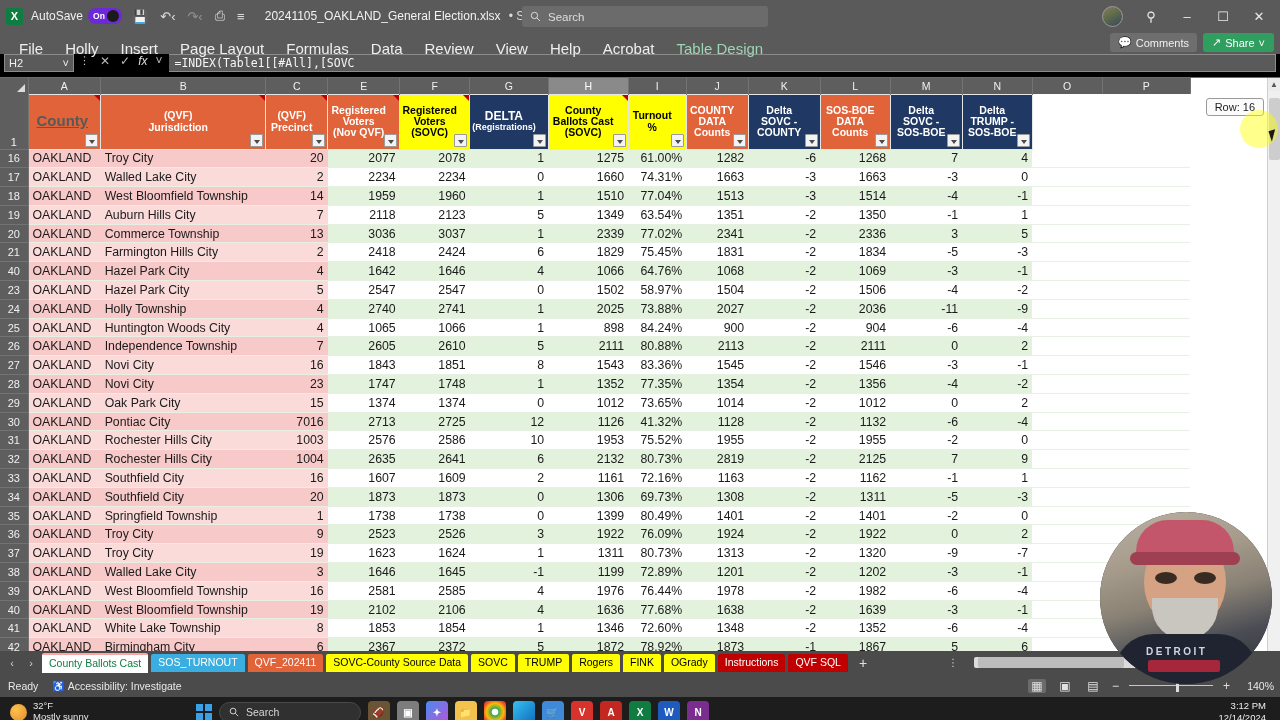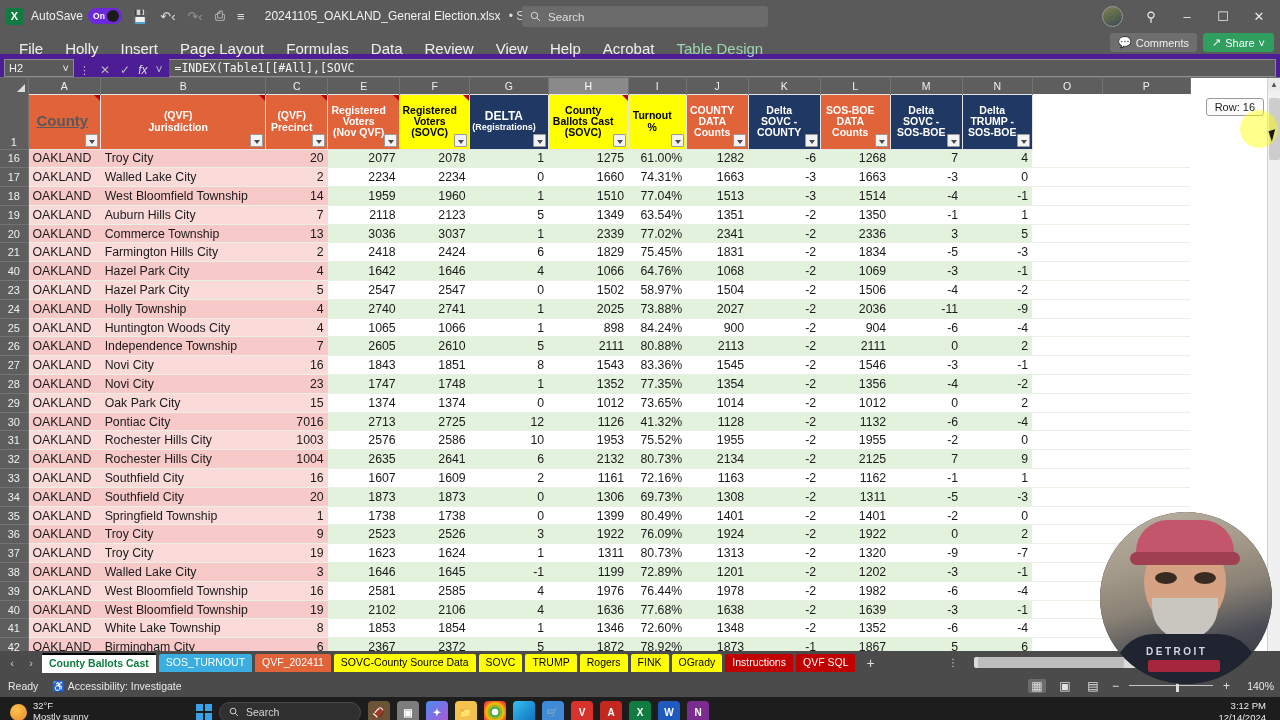--- a/index.html
+++ b/index.html
@@ -61,21 +61,21 @@
     background: #6e6e6e; color: #f0f0f0; font-size: 11px; border-radius: 3px;
     padding: 3px 8px; display:flex; align-items:center; gap:4px;
   }
   .share-btn {
     background: #2f9e5f; color: #fff; font-size: 11px; border-radius: 3px;
     padding: 3px 9px; display:flex; align-items:center; gap:4px;
   }
 
   
   .fbar {
-    height: 24px; background: #4c1d95; display: flex; align-items: flex-end;
+    height: 24px; background: #000000; display: flex; align-items: flex-start;
     padding: 0 4px; gap: 0; border-bottom: 1px solid #6d6d6d;
   }
   .namebox {
     width: 70px; height: 18px; background: #5a5a5a; border: 1px solid #8c8c8c;
     color: #f0f0f0; font-size: 11px; display: flex; align-items: center;
     padding: 0 4px; justify-content: space-between;
   }
   .fb-sep { color: #c8c8c8; font-size: 11px; padding: 0 5px; }
   .fb-btn { color: #b8b8b8; font-size: 12px; padding: 0 5px; }
   .fx { color: #dcdcdc; font-style: italic; font-size: 12px; padding: 0 3px; }
@@ -174,22 +174,22 @@
   
   .tabbar {
     height: 24px; background: #4b4b4b; display: flex; align-items: center;
     padding-left: 4px; gap: 3px; position: relative;
   }
   .navarrow { color: #cfcfcf; font-size: 11px; width: 16px; text-align:center; }
   .sheet-tab {
     font-size: 10.5px; padding: 3px 7px; border-radius: 2px 2px 0 0;
     white-space: nowrap; line-height: 1.1; font-family: "Liberation Sans", sans-serif;
   }
-  .sheet-tab.active { background: #ffffff; color: #107c41; font-weight: bold;
-    border-top: 2px solid #000000; }
+  .sheet-tab.active { background: #ffffff; color: #107c41; font-weight: normal;
+    border-top: 2px solid #fca5a5; }
   .addsheet { color: #e0e0e0; font-size: 14px; margin-left: 8px; }
   .hscroll-area {
     position: absolute; right: 110px; top: 3px; width: 205px; height: 16px;
     display: flex; align-items: center; gap: 3px;
   }
   .hsb-track { flex:1; height: 11px; background:#dcdcdc; border-radius:2px; position:relative; }
   .hsb-thumb { position:absolute; left:4px; top:0; width: 146px; height:11px;
     background:#bdbdbd; border-radius:2px; }
   .hsb-arrow { color:#4b4b4b; font-size:8px; }
   .tab-dots { position:absolute; right: 322px; top: 6px; color: #d5d5d5; font-size: 10px; }
@@ -763,21 +763,21 @@
           <tr>
             <td class="rowhdr">32</td>
             <td class="dc txt pink">OAKLAND</td>
             <td class="dc txt pink">Rochester Hills City</td>
             <td class="dc num pink">1004</td>
             <td class="dc num green">2635</td>
             <td class="dc num green">2641</td>
             <td class="dc num green">6</td>
             <td class="dc num green">2132</td>
             <td class="dc num green">80.73%</td>
-            <td class="dc num green">2134</td>
+            <td class="dc num green">2819</td>
             <td class="dc num green">-2</td>
             <td class="dc num green">2125</td>
             <td class="dc num green">7</td>
             <td class="dc num green">9</td>
             <td class="dc emptycol"></td>
             <td class="dc emptycol"></td>
           </tr>
           <tr>
             <td class="rowhdr">33</td>
             <td class="dc txt pinkw">OAKLAND</td>

